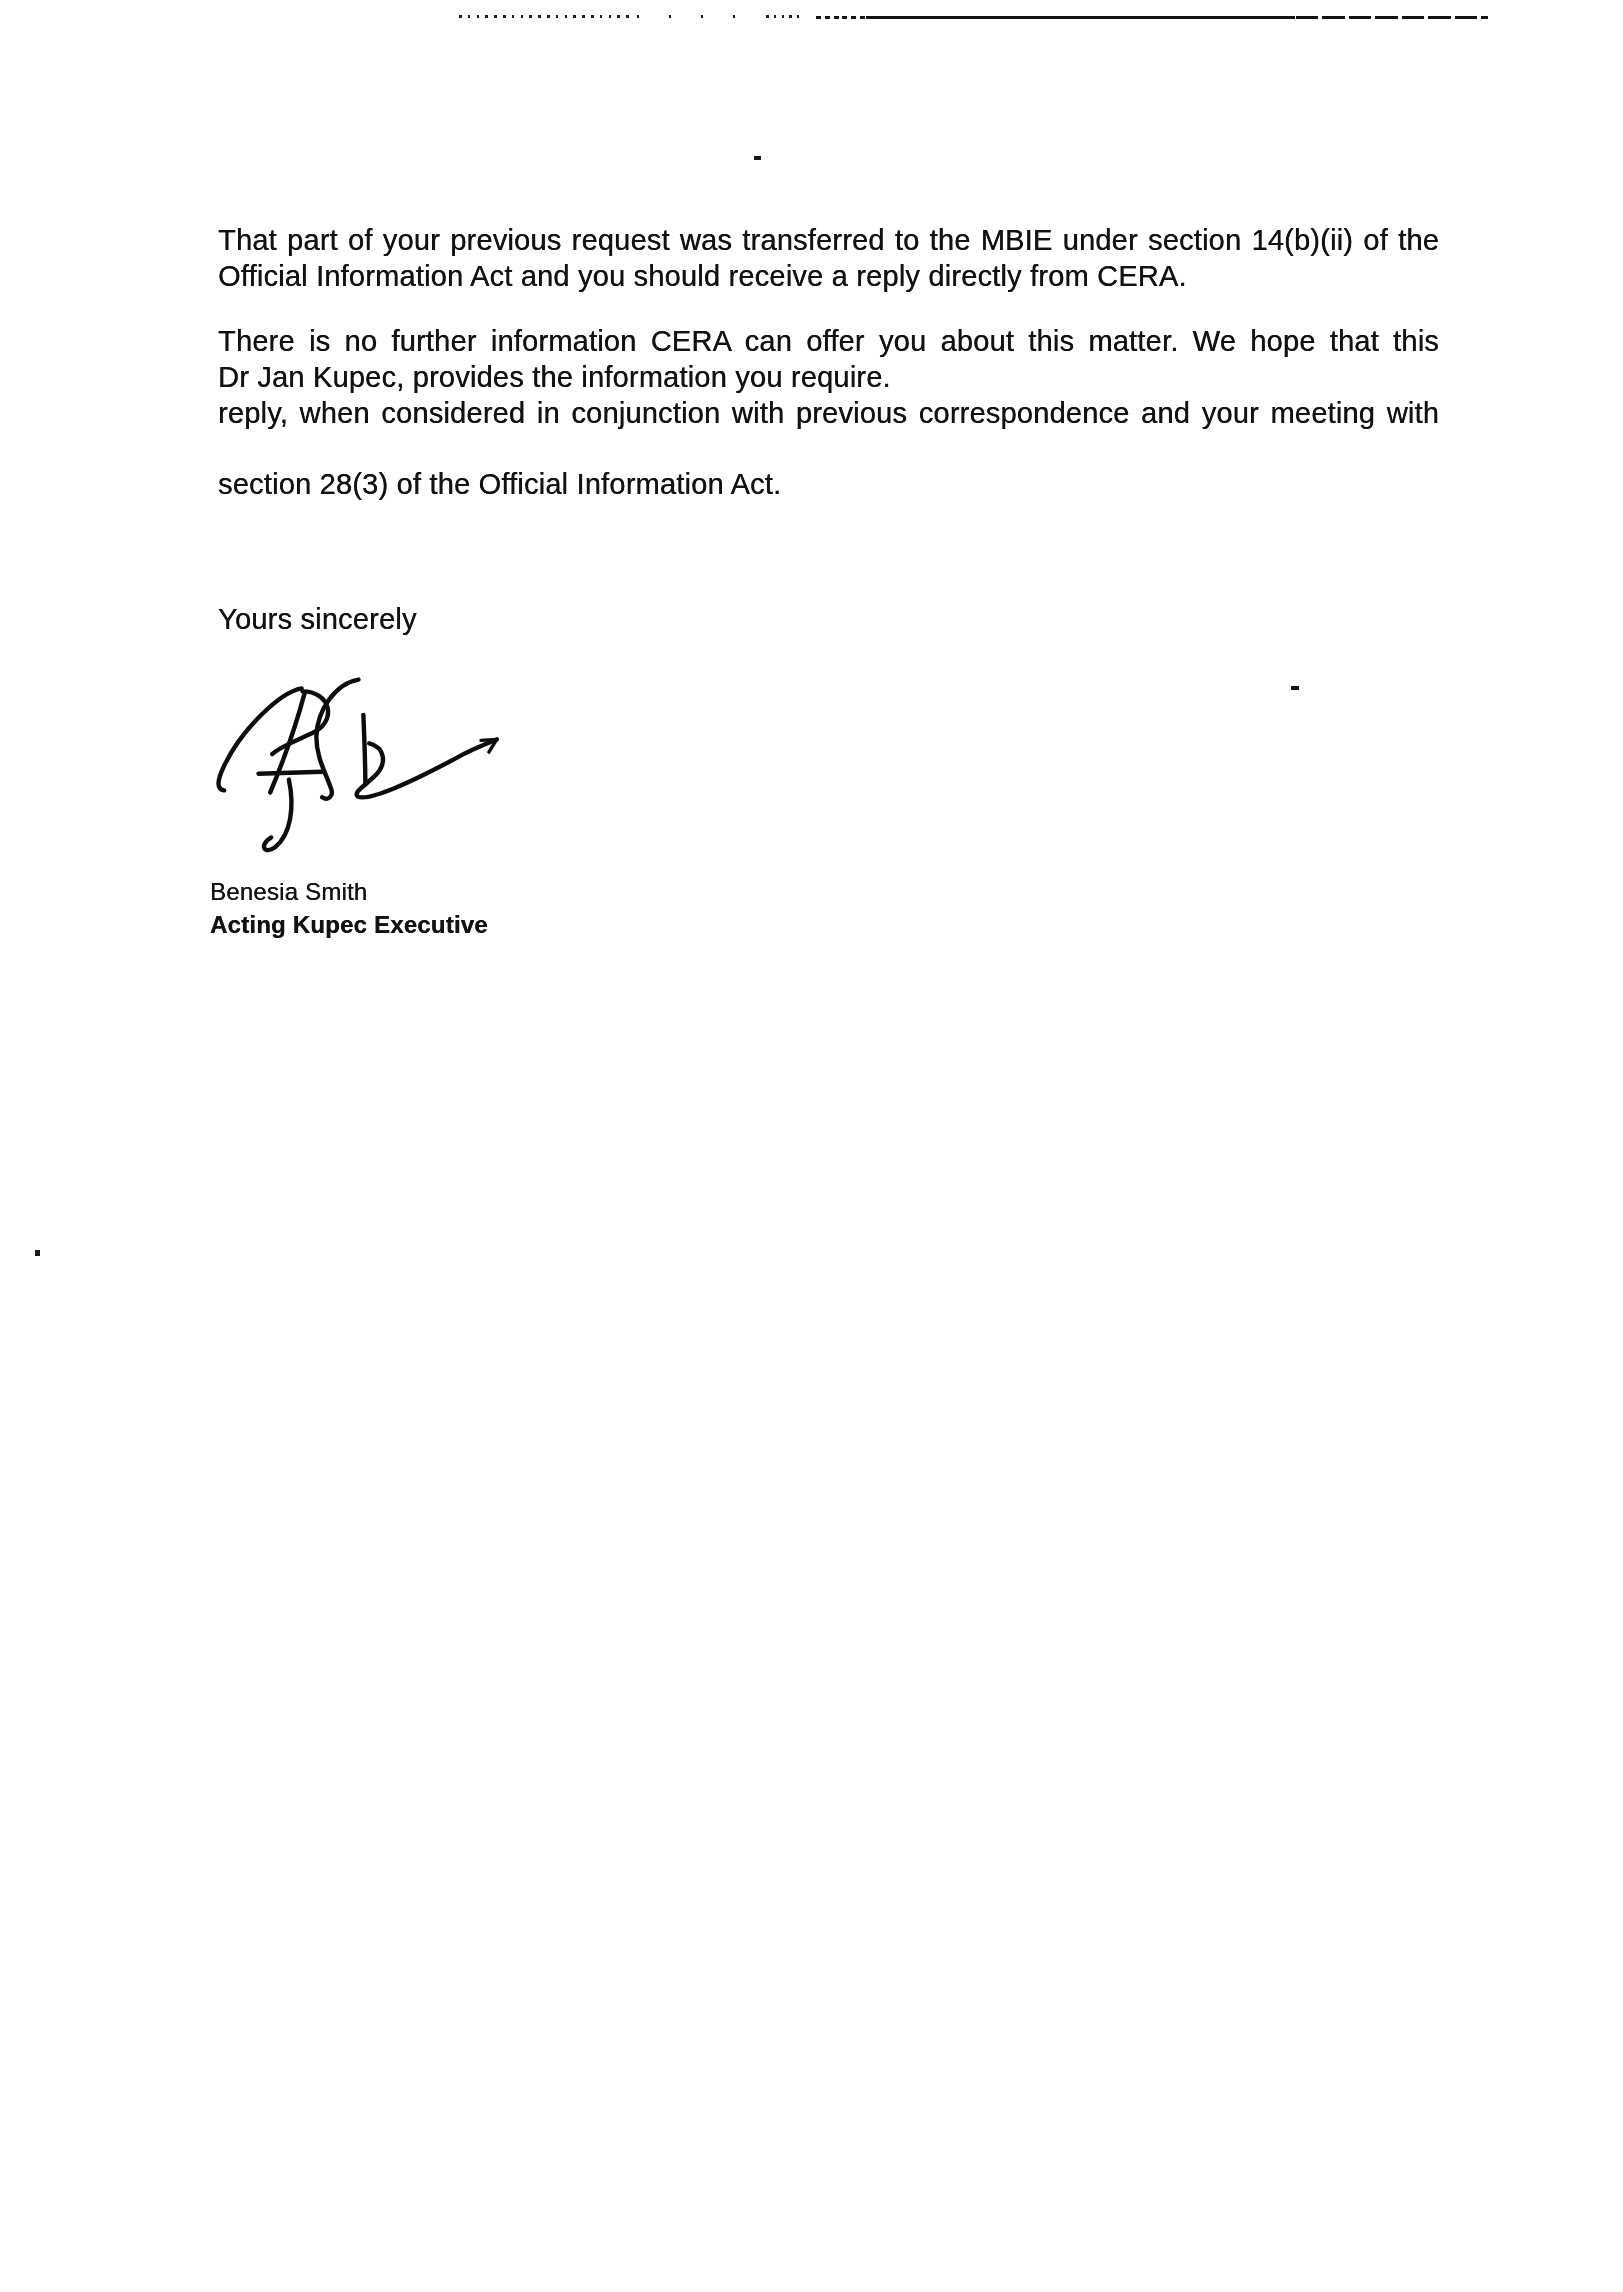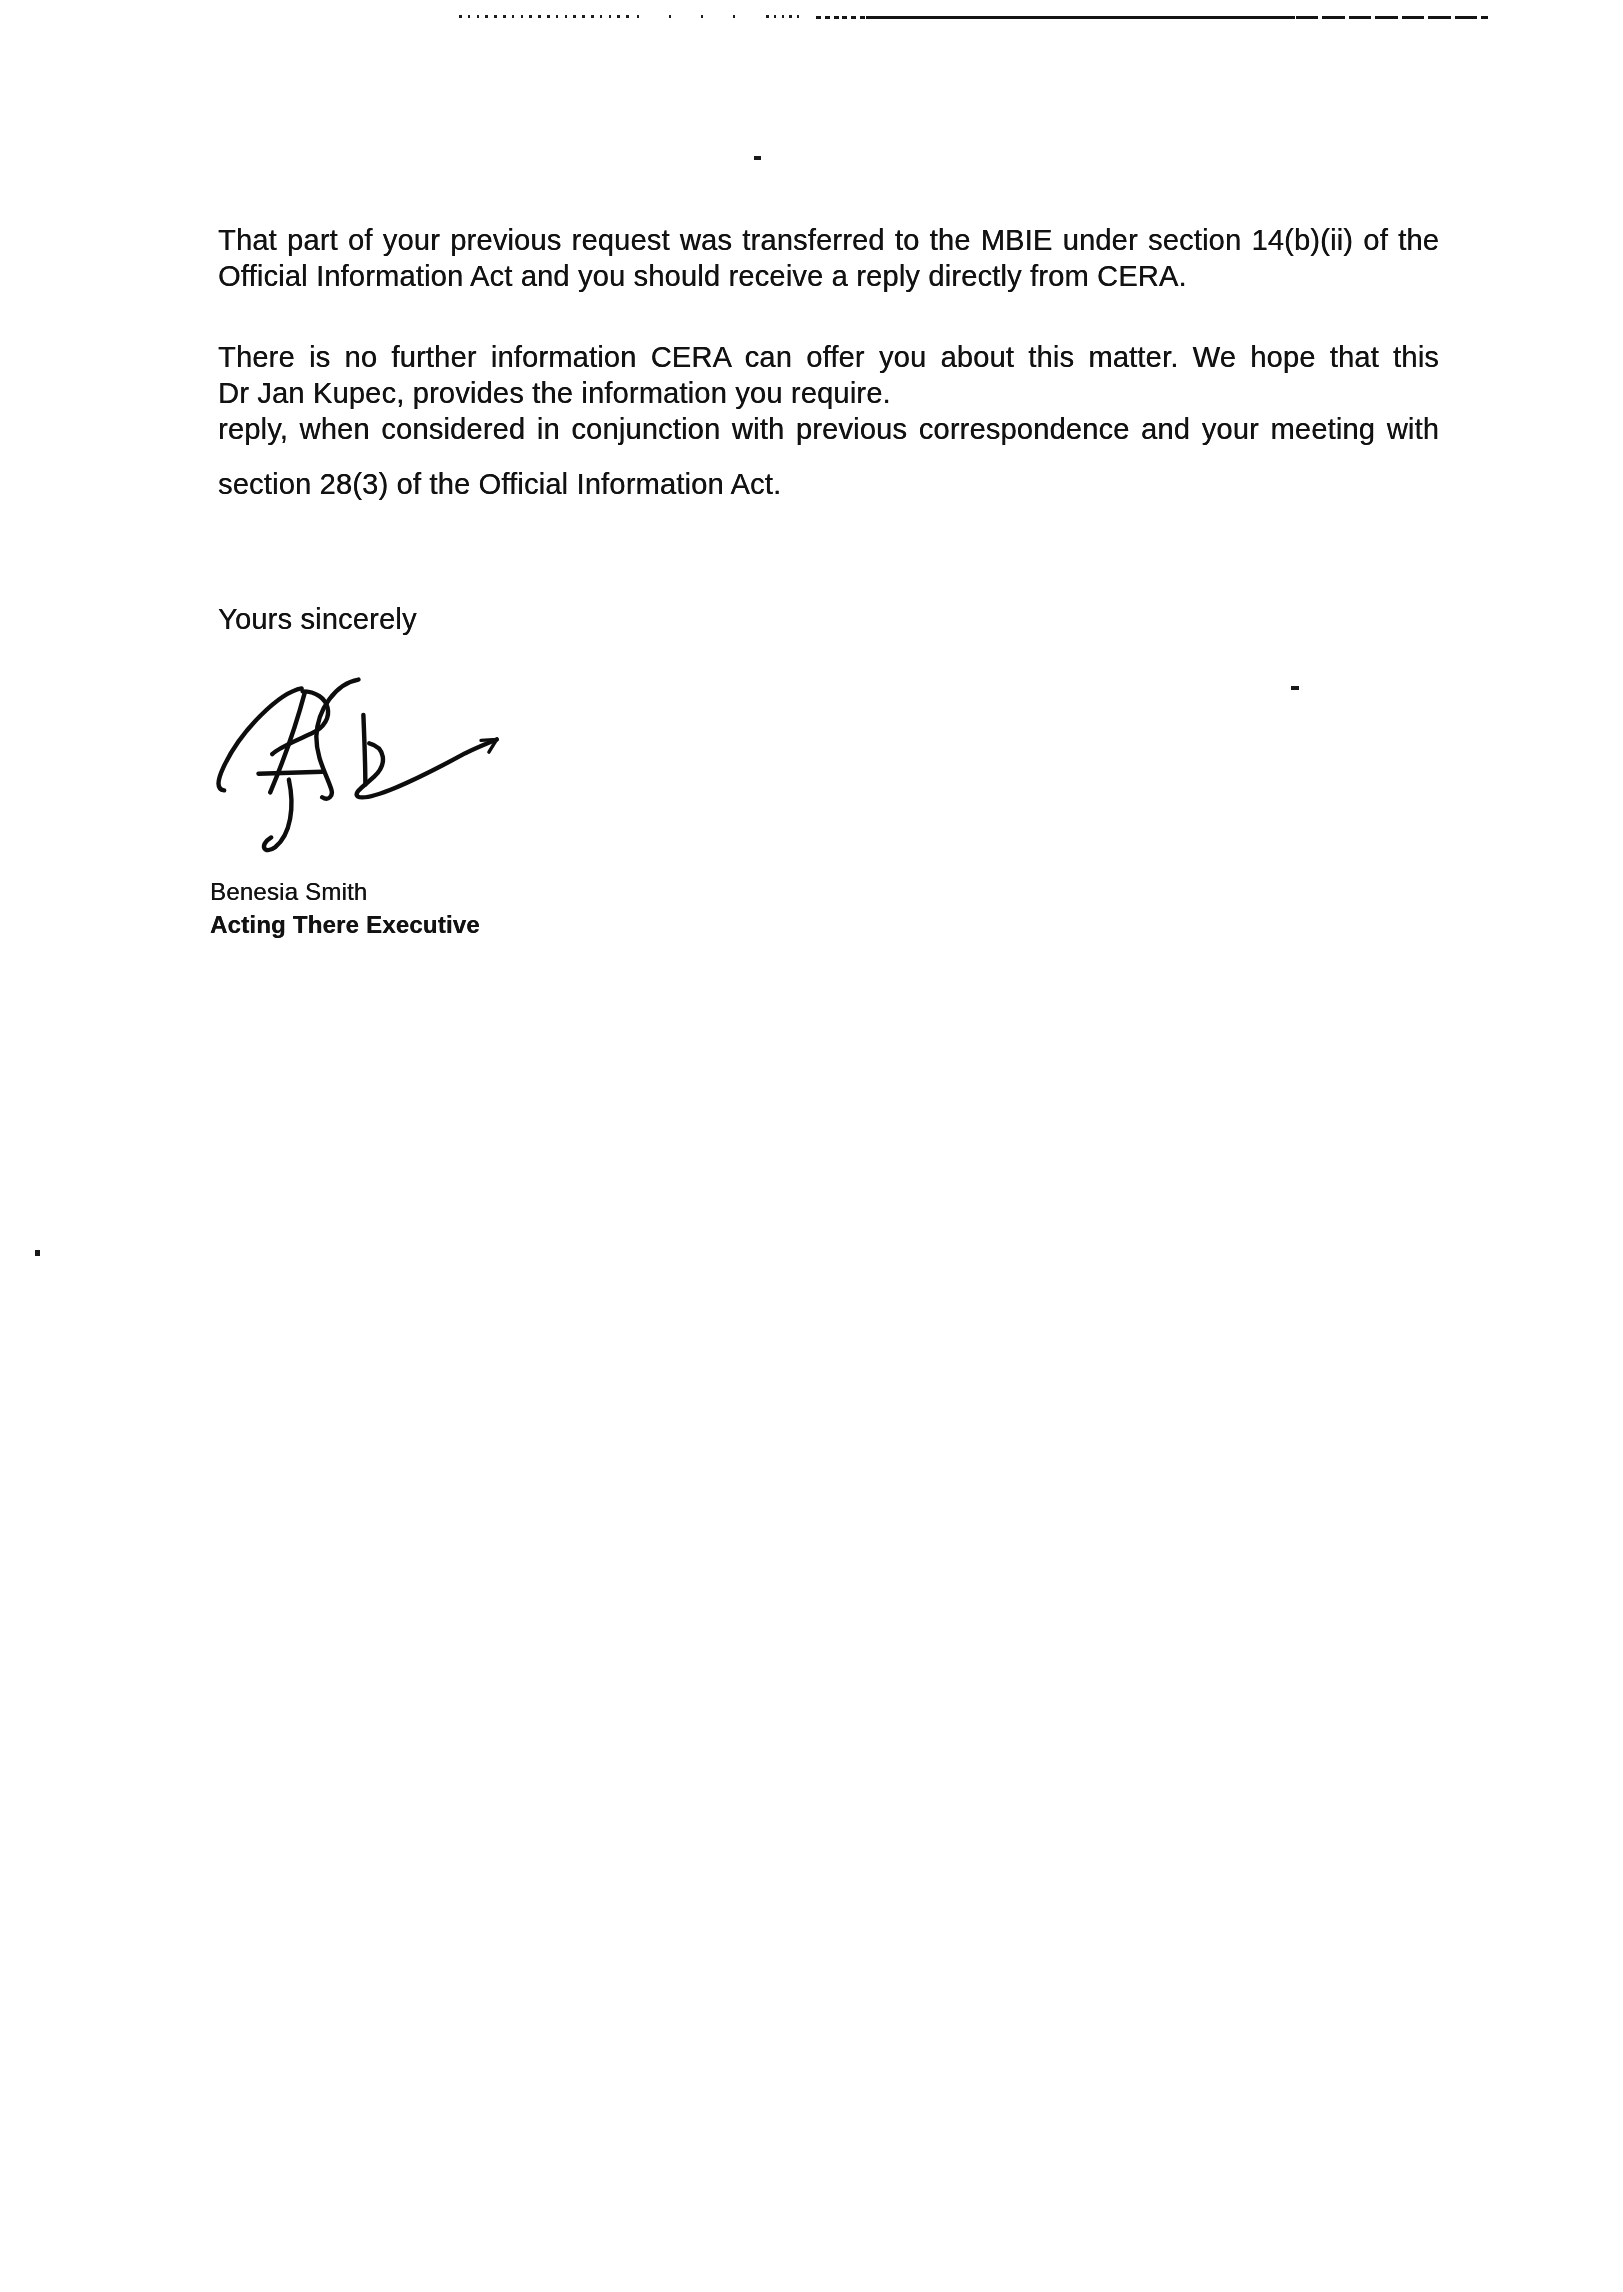--- a/index.html
+++ b/index.html
@@ -43,21 +43,21 @@
     position: absolute;
     left: 218px;
     width: 1221px;
     font-size: 29px;
     line-height: 36px;
     letter-spacing: 0.2px;
     
     text-shadow: 0.3px 0.3px 0 currentColor;
   }
   .p1 { top: 222px; }
-  .p2 { top: 339px; }
+  .p2 { top: 323px; }
   .p3 { top: 466px; }
   .closing { top: 601px; }
   .line { white-space: nowrap; }
   .line.just {
     white-space: normal;
     text-align: justify;
     text-align-last: justify;
   }
   .sig-block {
     position: absolute;
@@ -133,17 +133,17 @@
       <path d="M 186 64 C 187 88, 188 112, 188 135"></path>
 
       <path d="M 192 93 C 208 97, 211 114, 197 127 C 186 137, 176 143, 180 147 C 190 153, 235 133, 290 103 C 305 96, 315 92, 322 89"></path>
 
       <path d="M 322 89 L 306 90 M 322 89 L 314 102" stroke-width="3.5"></path>
     </svg>
   </div>
 
   <div class="namecol">
     <div class="line name">Benesia Smith</div>
-    <div class="line title">Acting There Executive</div>
+    <div class="line title">Acting Kupec Executive</div>
   </div>
 
 </div>
 
 
 </body></html>

